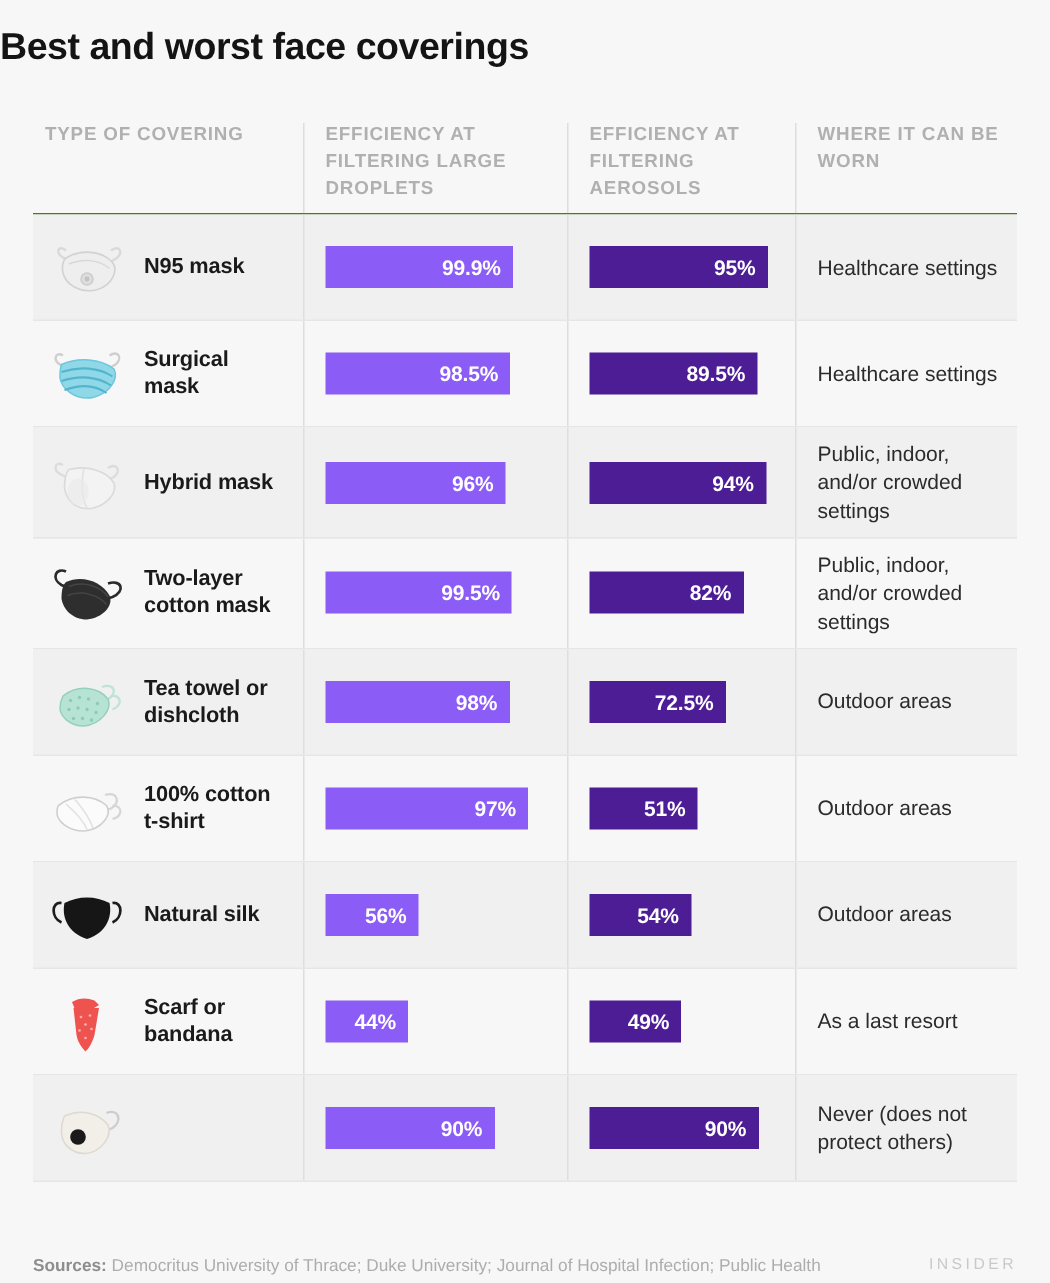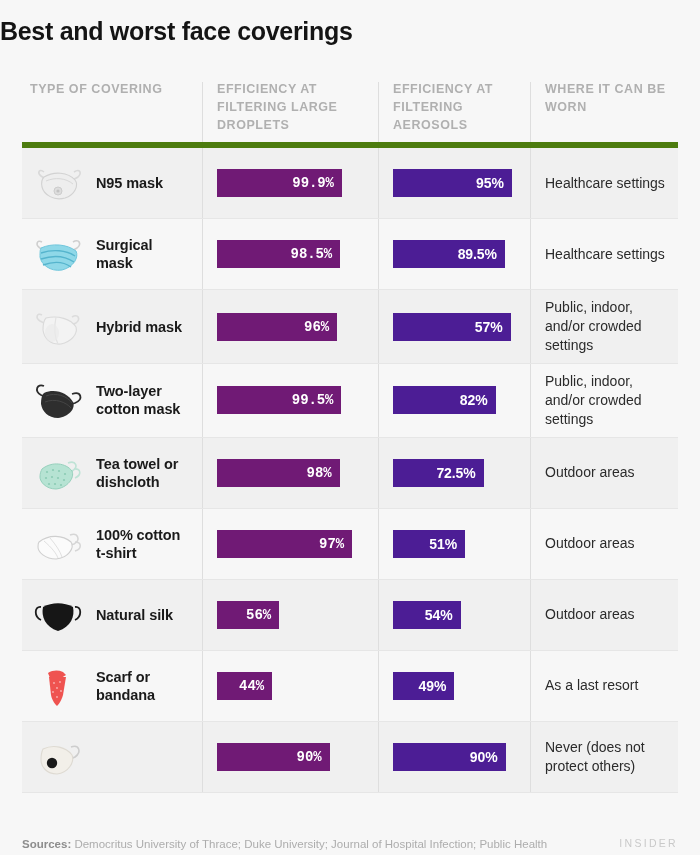--- a/index.html
+++ b/index.html
@@ -58,21 +58,21 @@
   
   .c-drop::before, .c-aero::before, .c-where::before {
     content: "";
     position: absolute;
     left: 0; top: 0; bottom: 0;
     width: 1px;
     background: #dedede;
   }
 
   
-  .header-row { border-bottom: 6px solid #4d7c0f; }
+  .header-row { border-bottom: 1px solid #4d7c0f; }
   .header-row .cell {
     padding: 14px 14px 16px 14px;
     box-sizing: border-box;
   }
   .hd {
     font-size: 12.5px;
     font-weight: 700;
     letter-spacing: 0.55px;
     color: #b0b0b0;
     line-height: 1.45;
@@ -123,21 +123,21 @@
     display: flex;
     align-items: center;
     justify-content: flex-end;
     box-sizing: border-box;
     padding-right: 8px;
     color: #ffffff;
     font-size: 14px;
     font-weight: 700;
     letter-spacing: -0.1px;
   }
-  .bar.green { background: #701a75; font-family: Liberation Mono, monospace; }
+  .bar.green { background: #8b5cf6; }
   .bar.navy  { background: #4c1d95; }
 
   .where-text {
     font-size: 14px;
     line-height: 1.35;
     color: #2b2b2b;
     font-weight: 400;
   }
 
   
@@ -266,21 +266,21 @@
             </span>
             <span class="cover-label">Hybrid mask</span>
           </div>
           <div class="cell c-drop">
             <div class="bar green" style="width:120px">
               <span>96%</span>
             </div>
           </div>
           <div class="cell c-aero">
             <div class="bar navy" style="width:117.5px">
-              <span>57%</span>
+              <span>94%</span>
             </div>
           </div>
           <div class="cell c-where">
             <span class="where-text">Public, indoor, and/or crowded settings</span>
           </div>
         </div>
         <div class="row body-row">
           <div class="cell c-type">
             <span>
               <svg xmlns="http://www.w3.org/2000/svg" viewBox="0 0 58 48" class="mask-icon">

